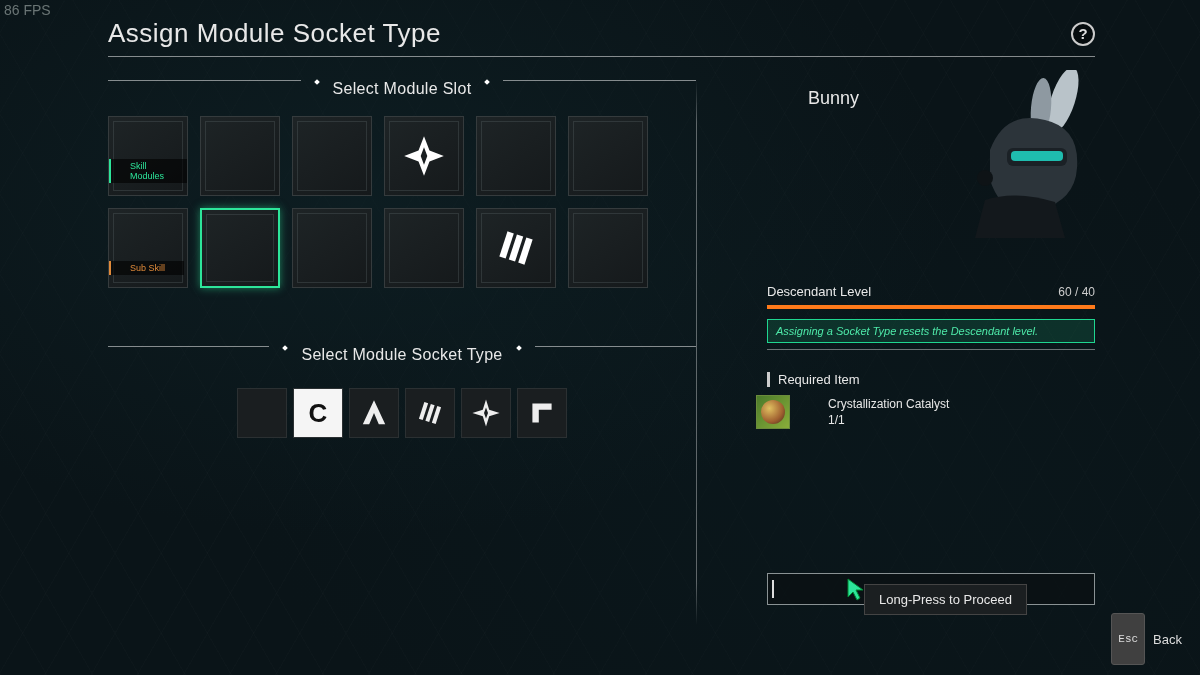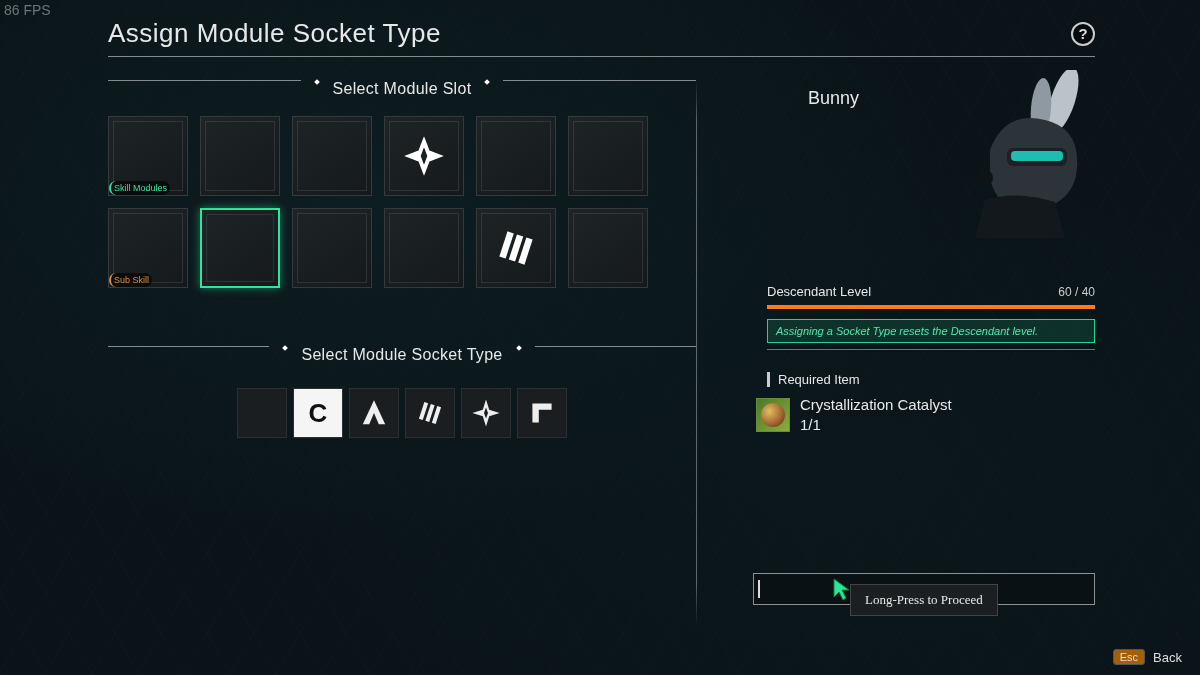--- a/index.html
+++ b/index.html
@@ -31,21 +31,21 @@
 
 .section-head { display:flex; gap:14px; margin-bottom:18px; }
 .section-head .line { flex:1; height:1px; background:rgba(255,255,255,0.5); }
 .section-head .dot { width:4px; height:4px; background:#fff; transform:rotate(45deg); }
 .section-head .label { font-size:16px; letter-spacing:0.3px; }
 
 .slots { display:grid; grid-template-columns: repeat(6, 80px); gap:12px; }
 .slot { width:80px; height:80px; background:linear-gradient(145deg,#1e2426,#15191b); border:1px solid #353b3d; position:relative; cursor:pointer; display:flex; align-items:center; justify-content:center; }
 .slot::before { content:""; position:absolute; inset:4px; border:1px solid rgba(80,90,92,0.4); }
 .slot.selected { border:2px solid #2de59a; box-shadow:0 0 8px rgba(45,229,154,0.5); }
-.slot-tag { position:absolute; bottom:0; left:0; font-size:9px; padding:2px 3px; background:rgba(0,0,0,0.6);border-radius:7px; }
+.slot-tag { position:absolute; bottom:12px; left:0; font-size:9px; padding:2px 19px; background:rgba(0,0,0,0.6); }
 .slot-tag.skill { border-left:2px solid #2de59a; color:#2de59a; }
 .slot-tag.sub { border-left:2px solid #e08a3a; color:#e08a3a; }
 
 .gap { height:58px; }
 
 .socket-types { display:flex; gap:6px; justify-content:center; padding-top:6px; }
 .stype { width:50px; height:50px; background:#1a1e20; border:1px solid #2b3032; display:flex; align-items:center; justify-content:center; cursor:pointer; }
 .stype.selected { background:#f5f5f5; }
 .stype.selected svg, .stype.selected .letter { color:#111; }
 .letter { font-size:26px; font-weight:800; color:#111; font-family:Arial,sans-serif; }
@@ -56,30 +56,30 @@
 .dlvl-row .cap { font-size:12px; color:#ccc; }
 .dlvl-bar { height:4px; background:#ff7a1a; margin-top:6px; }
 .warning { margin-top:10px; border:1px solid #1fd690; background:rgba(31,214,144,0.15); padding:5px 8px; font-size:11px; color:#4ee9a9;font-style:italic; }
 .underline { height:1px; background:rgba(255,255,255,0.4); margin-top:6px; }
 
 .req-section { margin-top:22px; border-left:3px solid #ccc; padding-left:8px; }
 .req-title { font-size:13px; }
 .req-item { display:flex; align-items:center; gap:10px; margin-top:8px; margin-left:-11px; }
 .req-icon { width:34px; height:34px; background:linear-gradient(135deg,#4a7a2a,#8aae3a); border:1px solid #6b8b3b; position:relative; overflow:hidden; }
 .req-icon::after{ content:""; position:absolute; inset:4px; border-radius:50%; background:radial-gradient(circle at 35% 35%, #e0c060, #a06030 60%, #402818); }
-.req-text { font-size:15px; line-height:1.35; }
-
-.proceed { position:absolute; bottom:20px; left:56px; right:0;font-family:Liberation Serif, serif; }
+.req-text { font-size:12px; line-height:1.35;margin-left:28px; }
+
+.proceed { position:absolute; bottom:20px; left:70px; right:0; }
 .proceed-bar { height:32px; border:1px solid #8a9294; background:rgba(10,15,17,0.6); position:relative; }
 .proceed-bar .tick { position:absolute; left:4px; top:6px; bottom:6px; width:2px; background:#ddd; }
 .cursor { position:absolute; left:78px; top:3px; }
 .tooltip { position:absolute; left:96px; top:10px; background:#1b1f21; border:1px solid #444; padding:7px 14px; font-size:13px; white-space:nowrap; }
 
 .footer { position:absolute; bottom:10px; right:18px; display:flex; align-items:center; gap:8px; font-size:13px; color:#ddd; }
-.key { background:#a16207; border:1px solid #555; border-radius:3px; padding:1px 6px; font-size:11px; }
+.key { background:#404040; border:1px solid #555; border-radius:3px; padding:19px 6px; font-size:11px;font-family:Liberation Mono, monospace; }
 svg { display:block; }
 </style>
 </head>
 <body>
 
 <div class="fps">86 FPS</div>
 
 <div class="header">
   <div class="title">Assign Module Socket Type</div>
   <div class="help-btn">?</div>

